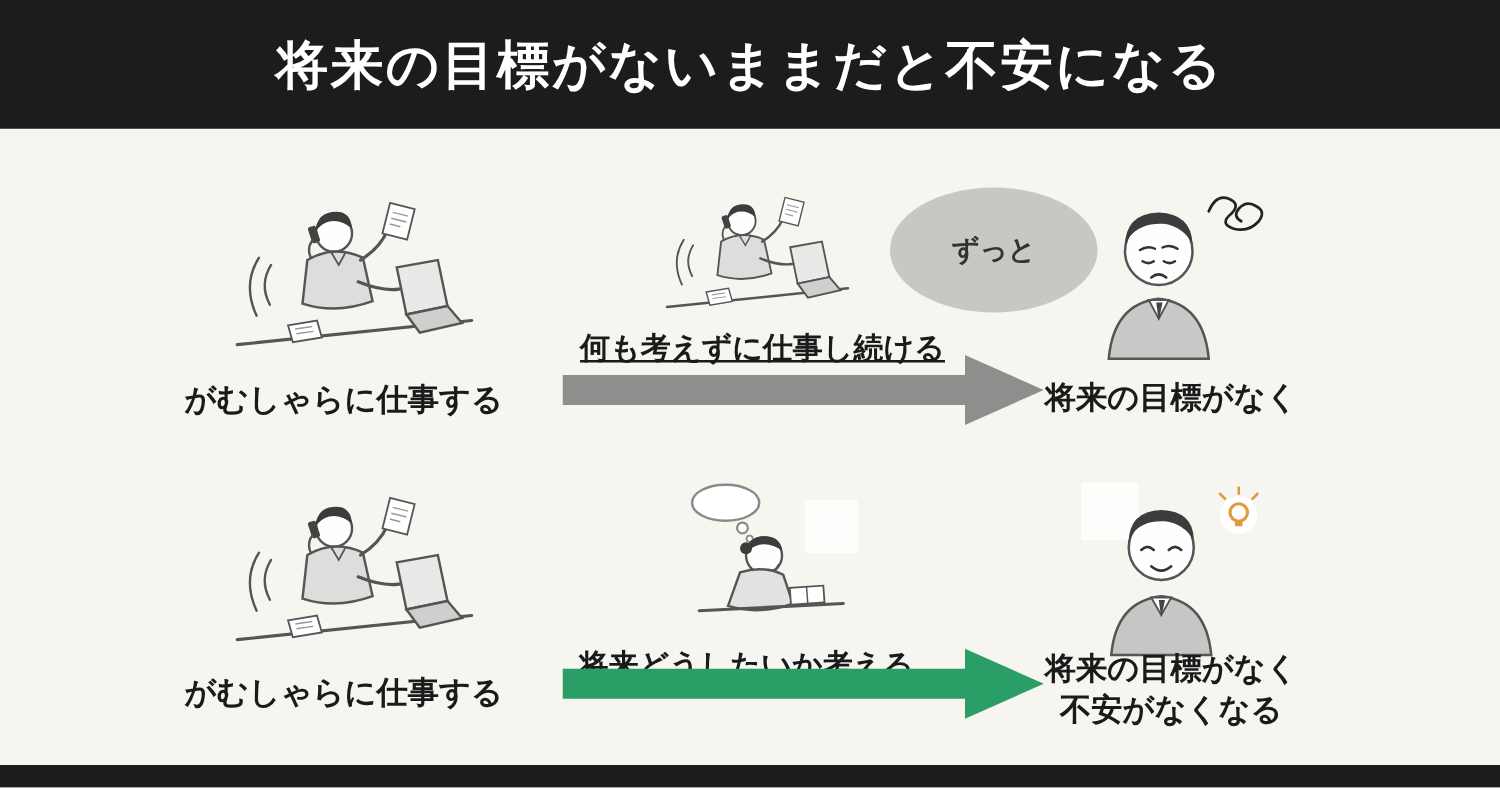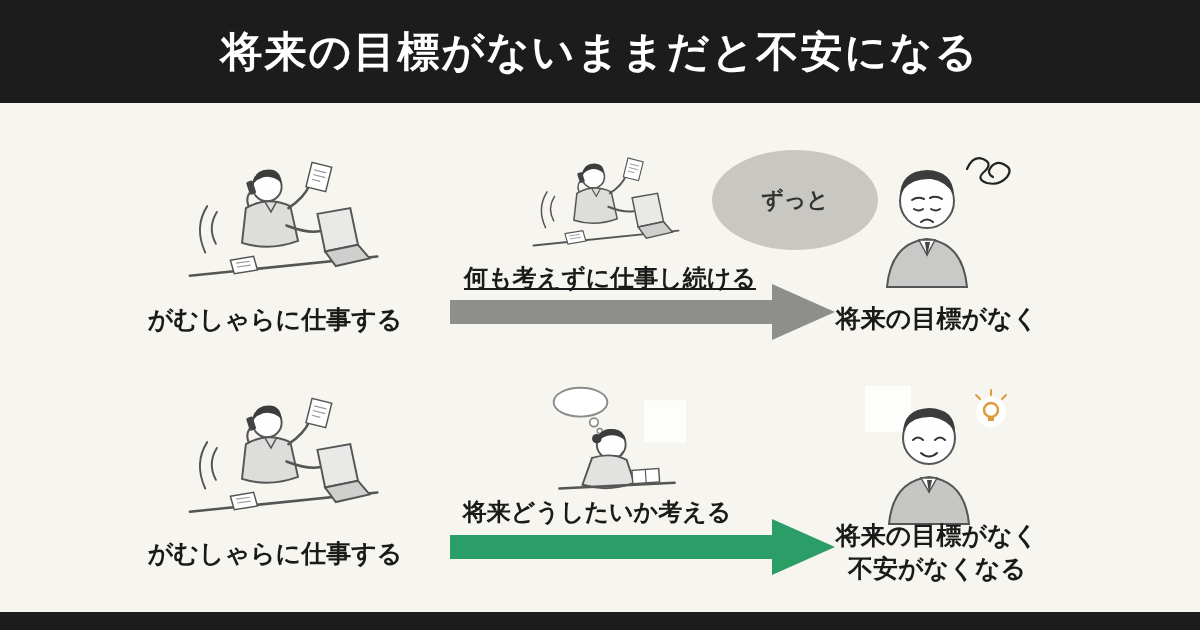--- a/index.html
+++ b/index.html
@@ -48,21 +48,21 @@
   .start-label-top   { left:120px; top:303px; width:310px; }
   .process-label-top { left:450px; top:262px; width:320px;text-decoration:underline; }
   .arrow-top     { left:450px; top:282px; width:385px; height:60px; }
   .bubble-top    { left:712px; top:150px; width:166px; height:100px;gap:40px; }
   .result-label-top  { left:812px; top:302px; width:250px; }
 
   .worker-bottom { left:178px; top:388px; width:215px; height:145px; }
   .thinker       { left:528px; top:383px; width:178px; height:120px; }
   .relieved-man  { left:862px; top:386px; width:162px; height:145px; }
   .start-label-bottom   { left:120px; top:537px; width:310px; }
-  .process-label-bottom { left:437px; top:496px; width:320px; }
+  .process-label-bottom { left:437px; top:516px; width:320px; }
   .arrow-bottom  { left:450px; top:517px; width:385px; height:60px; }
   .result-label-bottom  { left:812px; top:519px; width:250px; }
 </style>
 </head>
 <body>
 
 <div class="canvas">
 
   <header class="band top-band">
     <h1 class="title">将来の目標がないままだと不安になる</h1>

